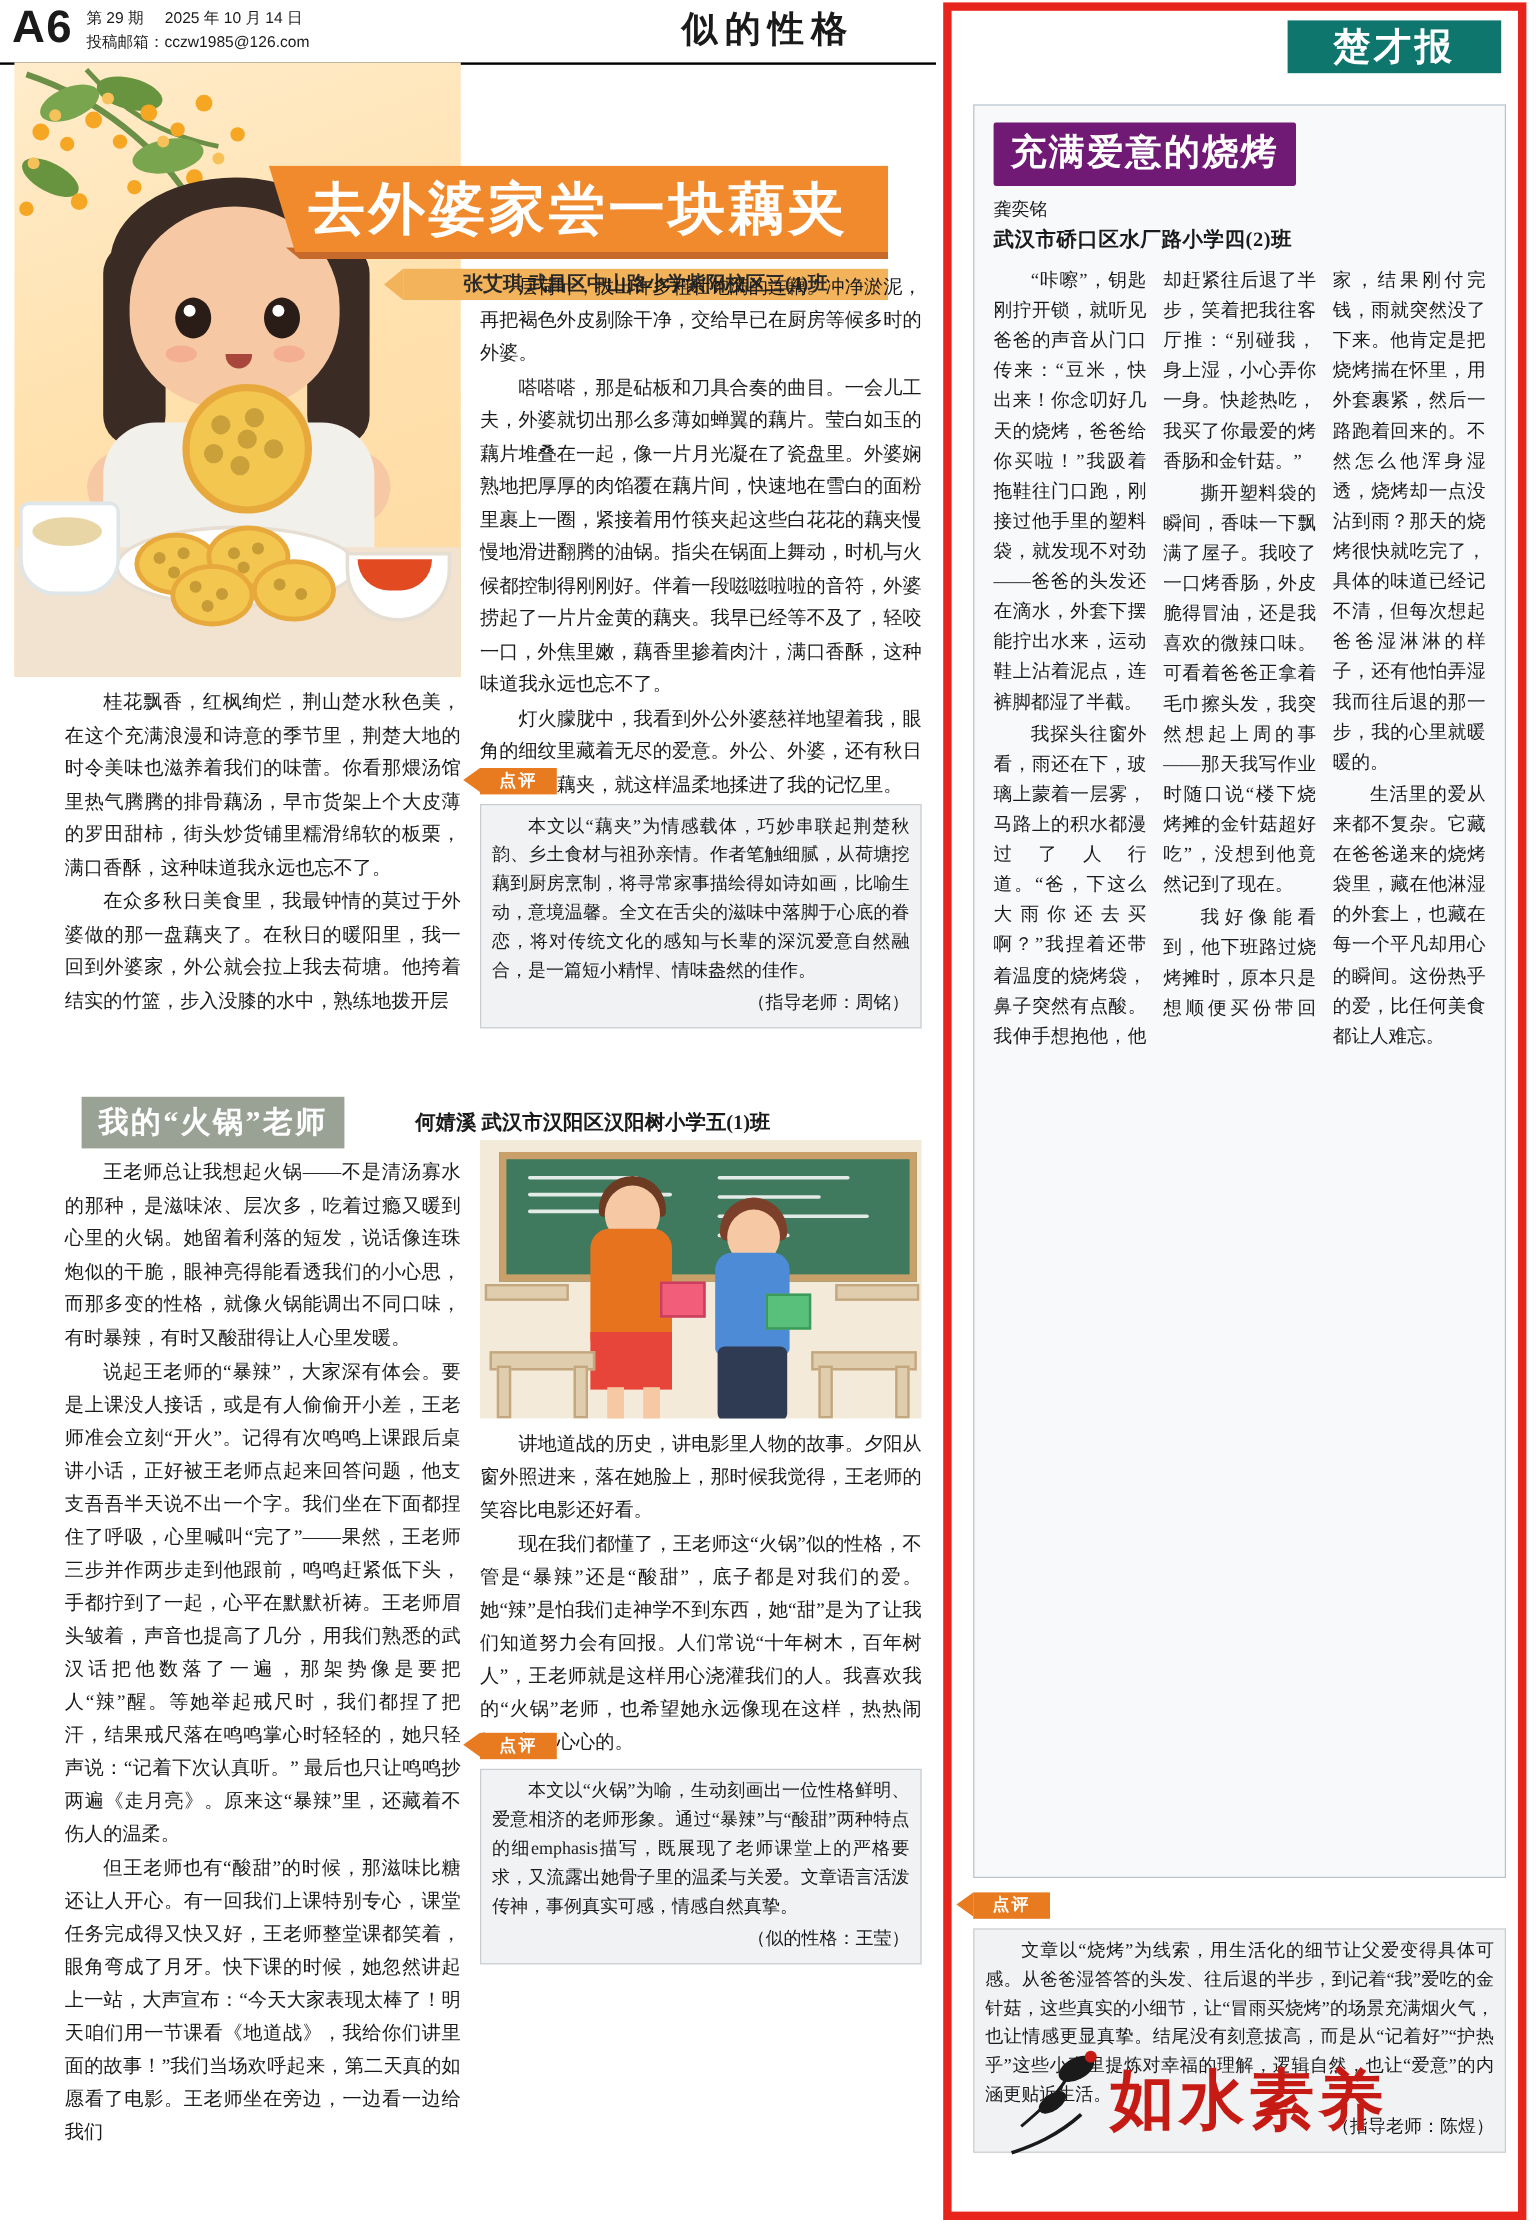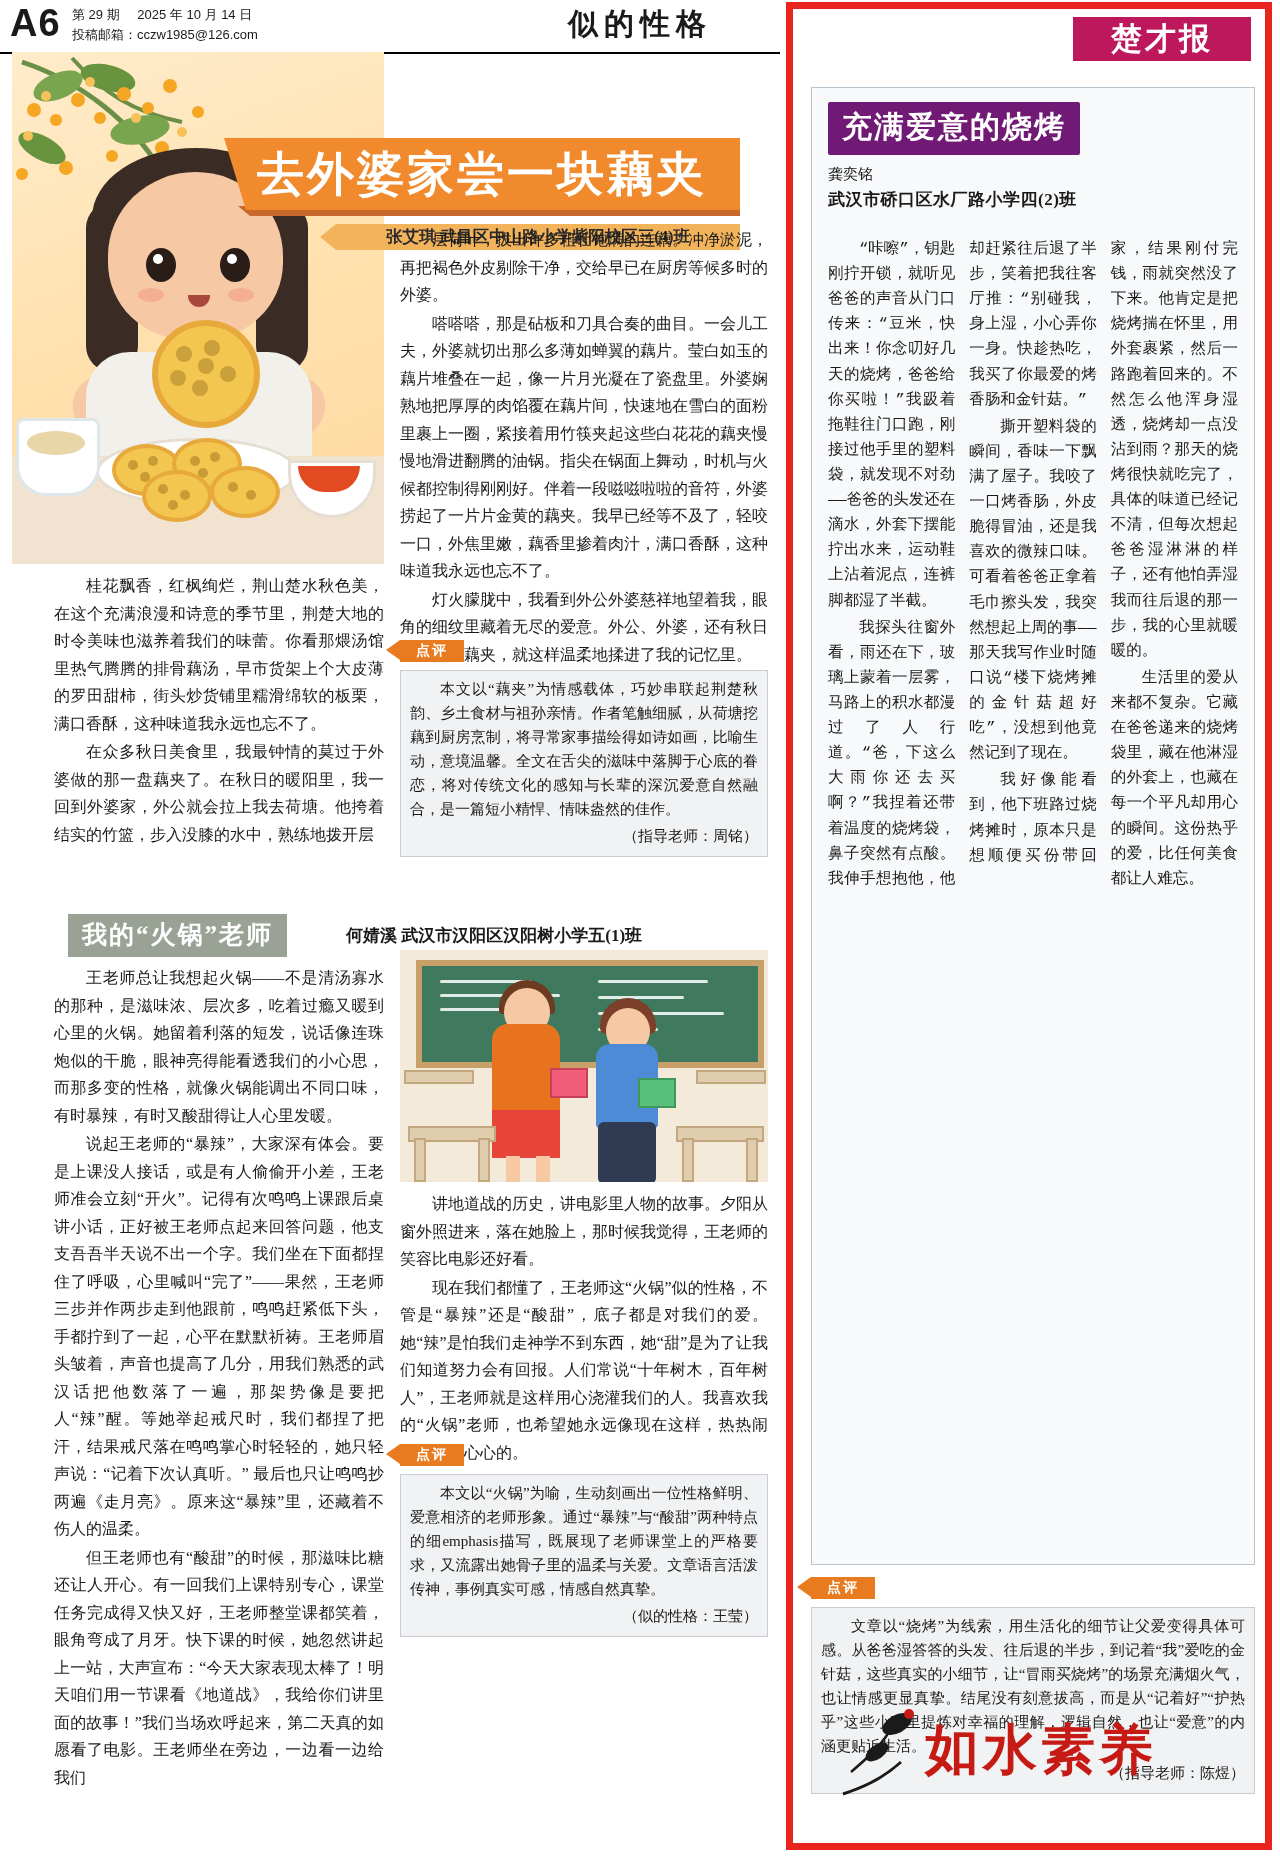--- a/index.html
+++ b/index.html
@@ -22,41 +22,41 @@
   .section-title{position:absolute;left:0;top:4px;width:1280px;text-align:center;font-size:30px;font-weight:bold;letter-spacing:6px;}
 
   
   .right-col{
     position:absolute;left:786px;top:2px;width:486px;height:1848px;
     border:7px solid #e8251d;
     box-sizing:border-box;
     background:#fff;
   }
   .brand-badge{
-    position:absolute;right:14px;top:8px;width:178px;height:44px;background:#be185d;
+    position:absolute;right:14px;top:8px;width:178px;height:44px;background:#0f766e;
     display:flex;align-items:center;justify-content:center;
   }
   .brand-badge span{color:#fff;font-size:31px;font-weight:bold;letter-spacing:3px;}
 
   .right-article{
     position:absolute;left:18px;top:78px;width:444px;height:1478px;
     border:1px solid #b9c3cc;background:#f7f9fb;box-sizing:border-box;padding:14px 16px 10px 16px;
   }
   .rt-title-bar{
     display:inline-block;background:#701a75;color:#fff;font-size:30px;font-weight:bold;
     padding:5px 14px 7px 14px;letter-spacing:2px;border-radius:2px;
   }
   .rt-author{font-size:15px;margin-top:10px;font-family:"Liberation Sans",sans-serif;}
   .rt-school{font-size:17px;font-weight:bold;margin-top:4px;letter-spacing:0.5px;}
 
   .rt-body{
-    margin-top:26px;
+    margin-top:10px;
     column-count:3;column-gap:14px;
     height:1150px;
-    font-size:15.5px;line-height:1.62;text-align:justify;font-family:Liberation Mono, monospace;
+    font-size:15.5px;line-height:1.62;text-align:justify;
   }
   .rt-body p{margin:0 0 2px 0;text-indent:2em;}
 
   
   .comment{
     margin-top:8px;border:1px solid #c9ccd0;background:#f1f2f3;
   }
   .comment-head{
     background:#e87b1f;color:#fff;display:inline-block;
     font-size:14px;font-weight:bold;padding:2px 16px;letter-spacing:2px;

